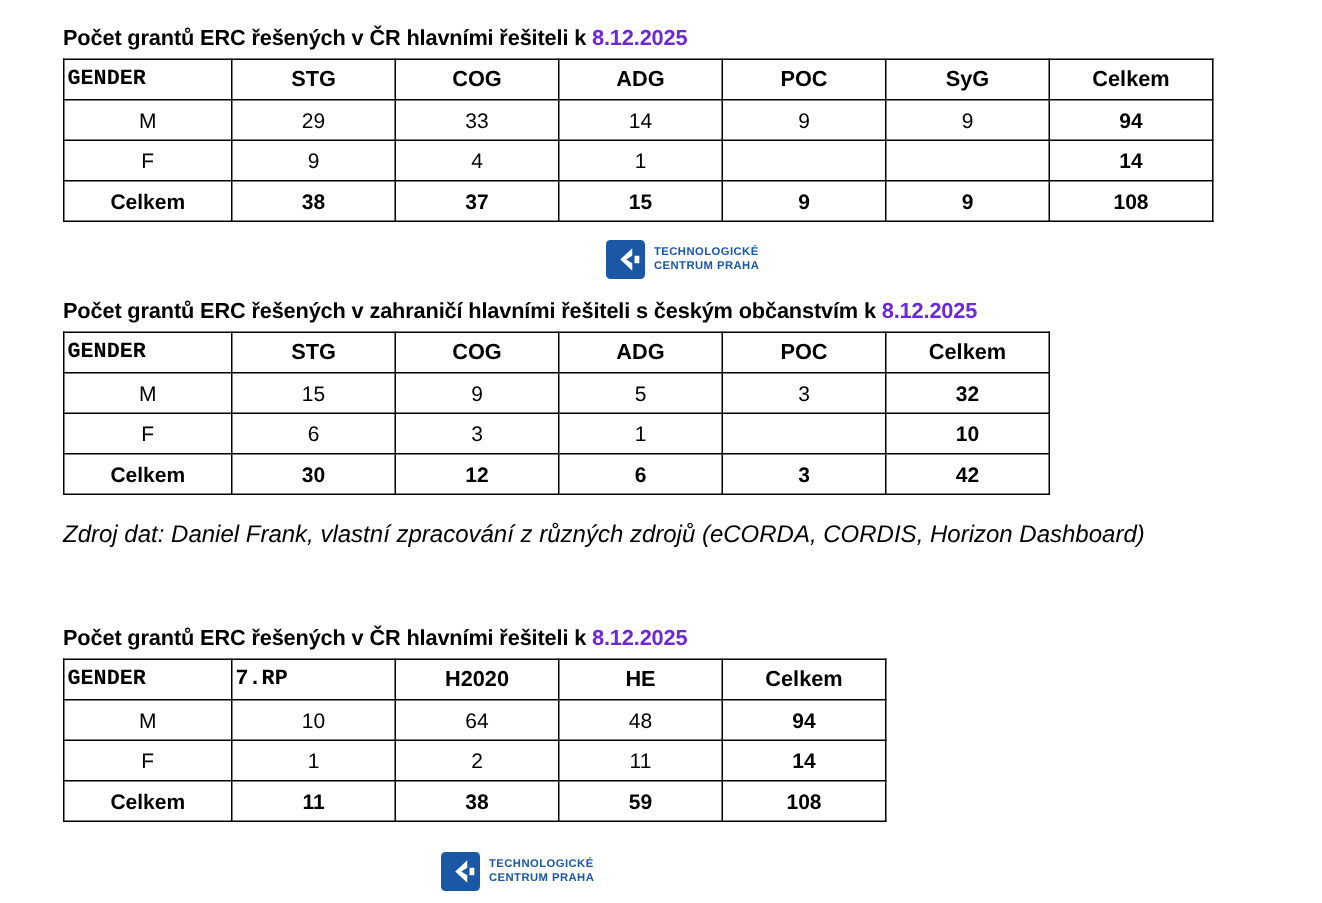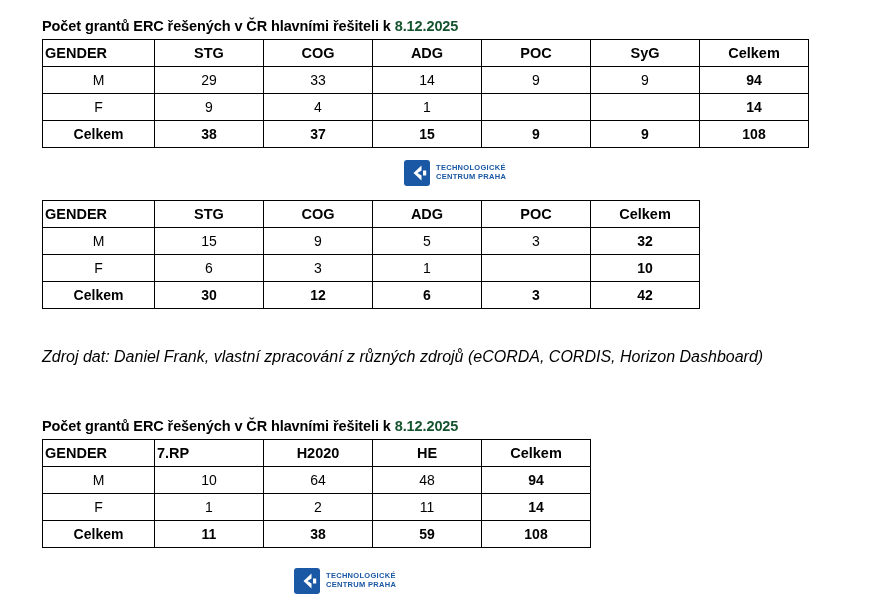--- a/index.html
+++ b/index.html
@@ -23,41 +23,42 @@
 
   .title {
     font-size: 14.5px;
     font-weight: bold;
     color: #000000;
     white-space: nowrap;
     margin-bottom: 5px;
     letter-spacing: -0.1px;
   }
   .title .date {
-    color: #14532d;
+    color: #6d28d9;
   }
 
   table.grid {
     border-collapse: collapse;
     table-layout: fixed;
   }
   table.grid td {
     border: 1px solid #000000;
     height: 26px;
     text-align: center;
     vertical-align: middle;
     font-size: 14px;
     padding: 0 2px;
   }
   table.grid tr.header td {
     font-weight: bold;
     font-size: 14.5px;
   }
   table.grid tr.header td.left-label {
     text-align: left;
+    font-family: Liberation Mono, monospace;
   }
   table.grid td.bold {
     font-weight: bold;
   }
   table.grid tr.total td {
     font-weight: bold;
   }
 
   
   #table1 { width: 765px; }
@@ -175,20 +176,21 @@
       <rect x="19" y="10.5" width="3.2" height="5" fill="#ffffff"></rect>
     </svg>
   </span>
   <span class="logo-text">
     <span class="l1">TECHNOLOGICKÉ</span>
     <span class="l2">CENTRUM PRAHA</span>
   </span>
 </div>
 
 <div class="section" style="top:200px;">
+  <div class="title"><span>Počet grantů ERC řešených v zahraničí  hlavními řešiteli s českým občanstvím k </span><span class="date">8.12.2025</span></div>
   <table class="grid" id="table2">
     <colgroup>
         <col class="c0">
         <col class="cx">
         <col class="cx">
         <col class="cx">
         <col class="cx">
         <col class="cx">
       </colgroup>
     <tbody>

